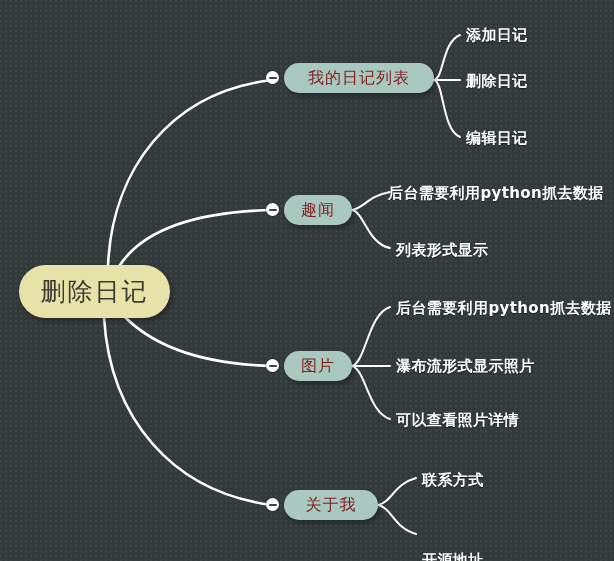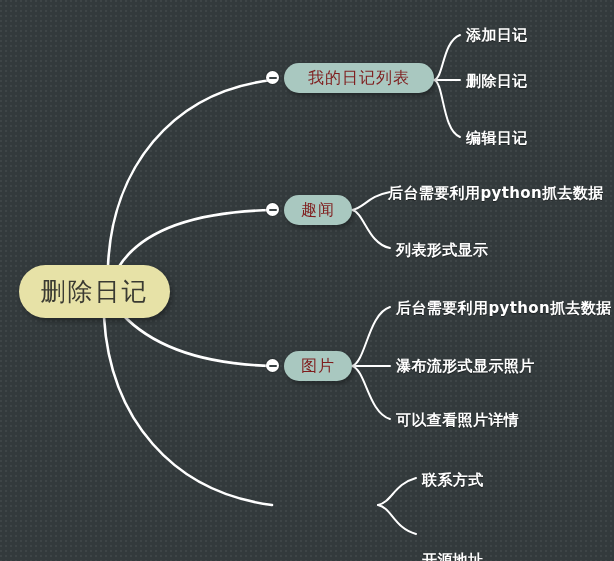--- a/index.html
+++ b/index.html
@@ -160,16 +160,20 @@
   <div class="leaf" style="left:396px; top:241px;">列表形式显示</div>
 
   <div class="node branch-node" style="left:284px; top:351px; width:68px;">
     <span class="toggle" style="left:-18px; top:8px;"></span>
     <span>图片</span>
   </div>
   <div class="leaf" style="left:396px; top:299px;">后台需要利用python抓去数据</div>
   <div class="leaf" style="left:396px; top:357px;">瀑布流形式显示照片</div>
   <div class="leaf" style="left:396px; top:411px;">可以查看照片详情</div>
 
+  <div class="node branch-node" style="left:284px; top:490px; width:94px;">
+    <span class="toggle" style="left:-18px; top:8px;"></span>
+    <span>关于我</span>
+  </div>
   <div class="leaf" style="left:422px; top:471px;">联系方式</div>
   <div class="leaf" style="left:422px; top:551px;">开源地址</div>
 
 </div>
 
 </body></html>

